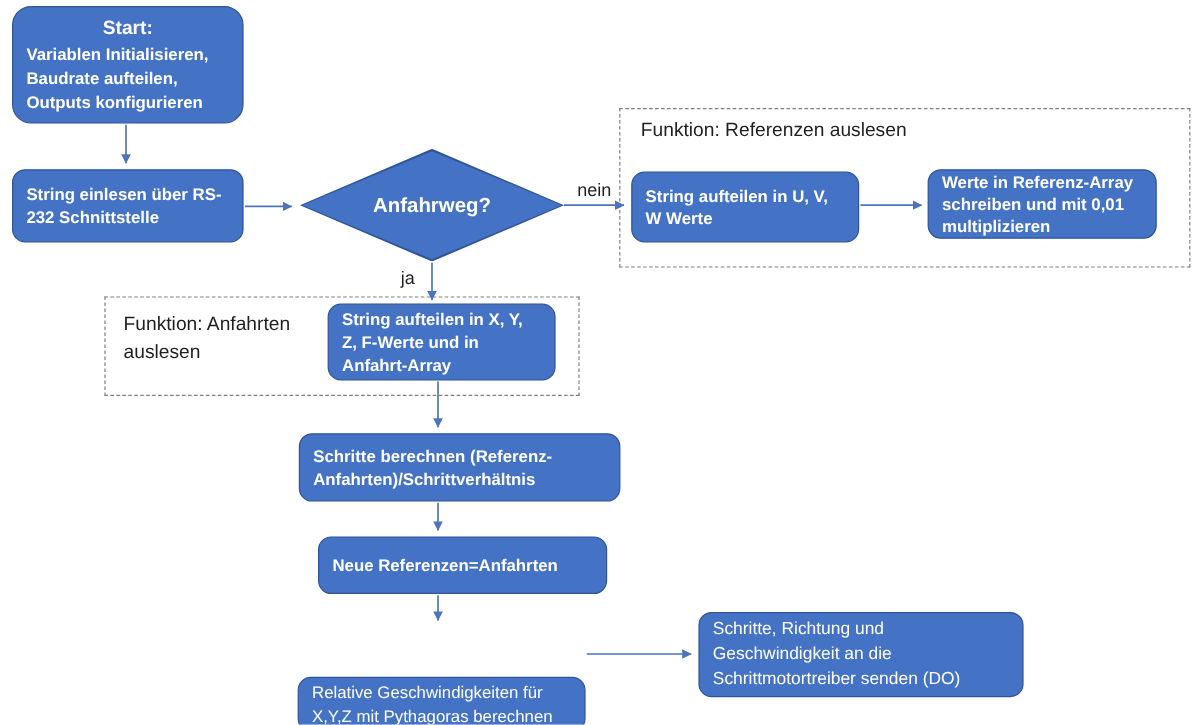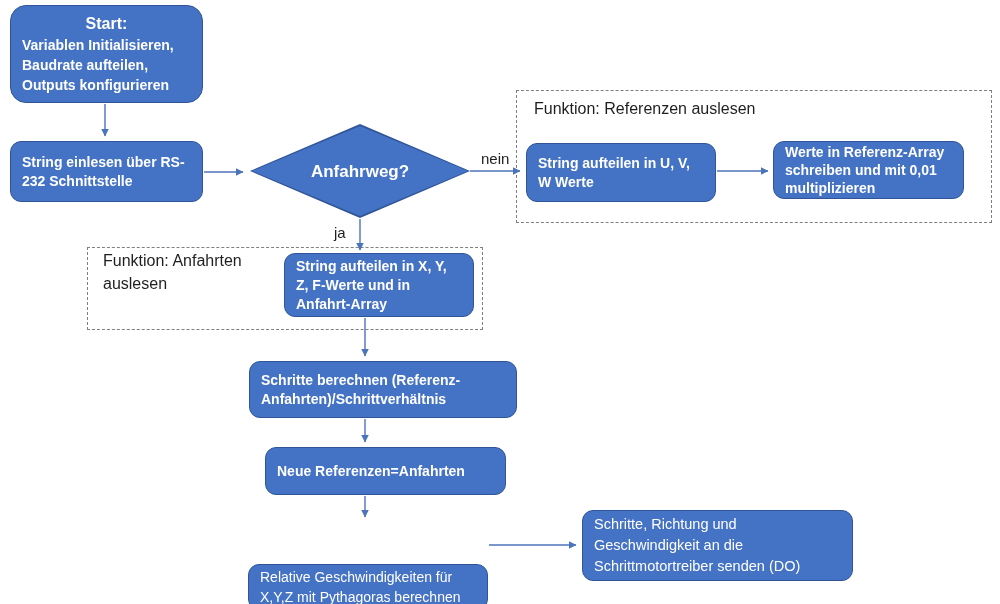--- a/index.html
+++ b/index.html
@@ -101,21 +101,21 @@
 </style>
 </head>
 <body>
 
 <div id="canvas">
 
   <div class="group" style="left:516px; top:90px; width:476px; height:133px;"></div>
   <div class="group-title" style="left:534px; top:97px; width:300px;">Funktion: Referenzen auslesen</div>
 
   <div class="group" style="left:87px; top:247px; width:396px; height:83px;"></div>
-  <div class="group-title" style="left:103px; top:249px; width:175px;">Funktion: Anfahrten auslesen</div>
+  <div class="group-title" style="left:103px; top:259px; width:175px;">Funktion: Anfahrten auslesen</div>
 
   <svg id="connectors" viewBox="0 0 1000 604" xmlns="http://www.w3.org/2000/svg">
     <defs>
       <marker id="arrow" markerUnits="userSpaceOnUse" markerWidth="10" markerHeight="9" refX="7.5" refY="4" orient="auto">
         <path d="M0,0 L8,4 L0,8 Z" fill="#4C74BC"></path>
       </marker>
     </defs>
     <g stroke="#4C74BC" stroke-width="1.4" fill="none">
       <line x1="105" y1="104" x2="105" y2="136" marker-end="url(#arrow)"></line>
       <line x1="204" y1="172" x2="243" y2="172" marker-end="url(#arrow)"></line>
@@ -153,21 +153,21 @@
   <div class="edge-label" style="left:334px; top:224px;">ja</div>
 
   <div class="node" style="left:526px; top:143px; width:190px; height:59px;justify-content:center;">
     <span>String aufteilen in U, V, W Werte</span>
   </div>
 
   <div class="node" style="left:773px; top:141px; width:191px; height:58px; line-height:18px;">
     <span>Werte in Referenz-Array schreiben und mit 0,01 multiplizieren</span>
   </div>
 
-  <div class="node" style="left:273px; top:253px; width:190px; height:64px; line-height:19px;margin-left:11px;">
+  <div class="node" style="left:273px; top:253px; width:190px; height:64px; line-height:19px;">
     <span>String aufteilen in X, Y, Z, F-Werte und in Anfahrt-Array</span>
   </div>
 
   <div class="node" style="left:249px; top:361px; width:268px; height:57px;">
     <span>Schritte berechnen (Referenz-Anfahrten)/Schrittverhältnis</span>
   </div>
 
   <div class="node" style="left:249px; top:447px; width:241px; height:48px;margin-left:16px;">
     <span>Neue Referenzen=Anfahrten</span>
   </div>

